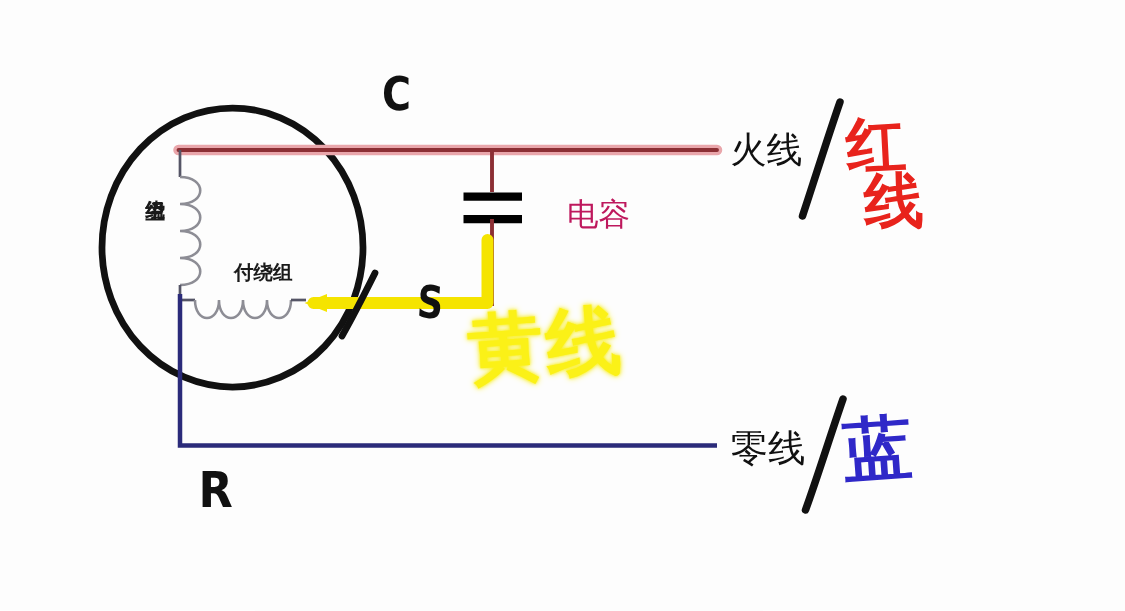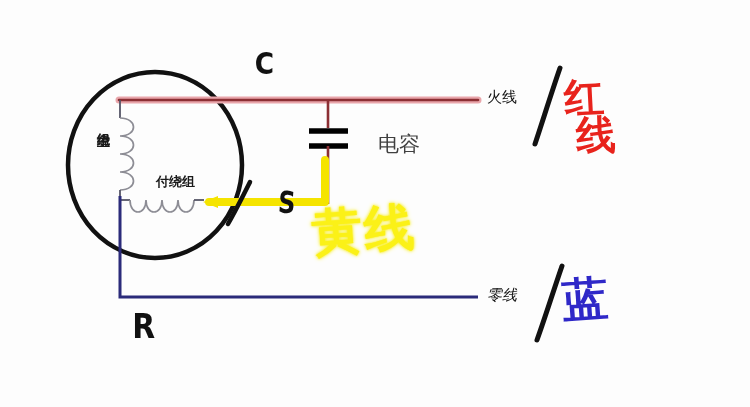--- a/index.html
+++ b/index.html
@@ -47,34 +47,33 @@
     top: 175px;
     font-size: 13px;
     color: #1a1a1a;
     font-weight: bold;
     margin-left: 16px;
   }
   .lbl-capacitor {
     left: 378px;
     top: 133px;
     font-size: 21px;
-    color: #404040;
+    color: #be185d;
   }
   .lbl-live {
     left: 487px;
     top: 89px;
-    font-size: 15px;
+    font-size: 24px;
     color: #111;
   }
   .lbl-neutral {
     left: 487px;
     top: 287px;
-    font-size: 15px;
-    color: #111;
-    font-style: italic;
+    font-size: 25px;
+    color: #111;
   }
   .mark-c {
     left: 253px;
     top: 48px;
     font-size: 31px;
     color: #111;
     font-family: "DejaVu Sans", sans-serif;
     font-weight: 600;
     transform: scaleX(0.85);
   }

